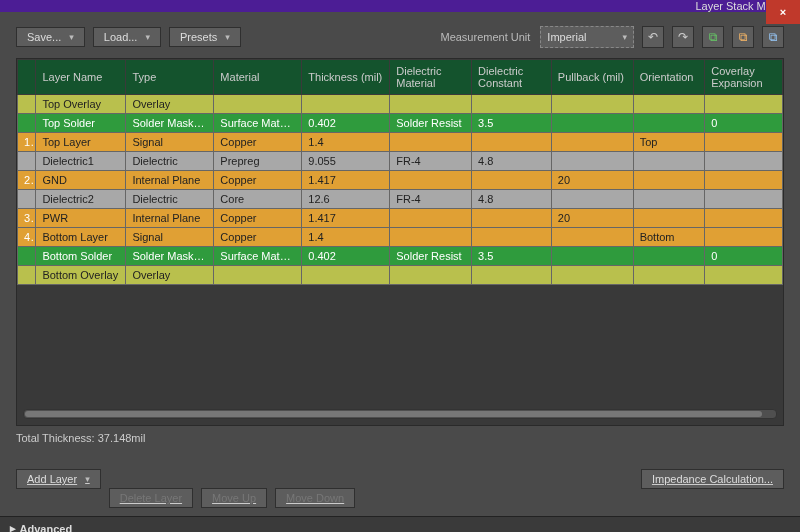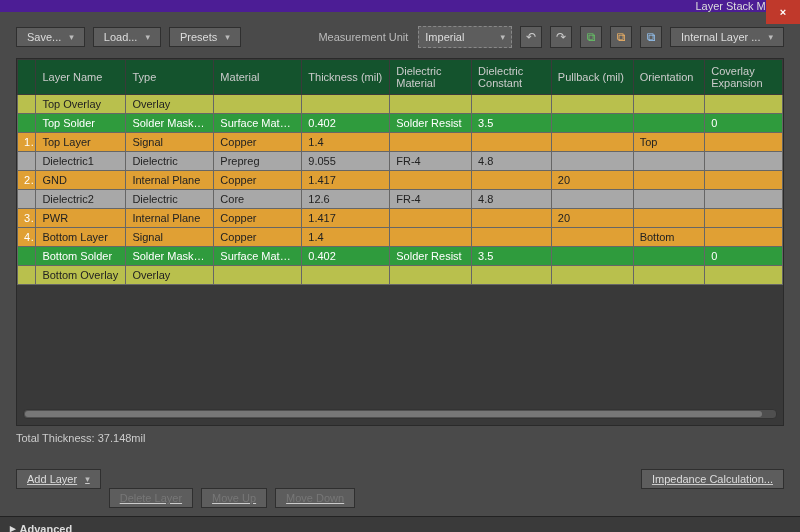--- a/index.html
+++ b/index.html
@@ -205,21 +205,20 @@
   <div class="spacer"></div>
   <span class="label">Measurement Unit</span>
   <div class="select">
     <span>Imperial</span>
   </div>
   <div class="iconbtn">↶</div>
   <div class="iconbtn">↷</div>
   <div class="iconbtn" style="color:#6c6">⧉</div>
   <div class="iconbtn" style="color:#fb6">⧉</div>
   <div class="iconbtn" style="color:#9cf">⧉</div>
-  <button class="btn split" style="min-width:100px">Internal Layer ...</button>
 </div>
 
 <div class="table-wrap">
   <table>
     <colgroup>
       <col class="cnum">
         <col class="cname">
         <col class="ctype">
         <col class="cmat">
         <col class="cthick">

